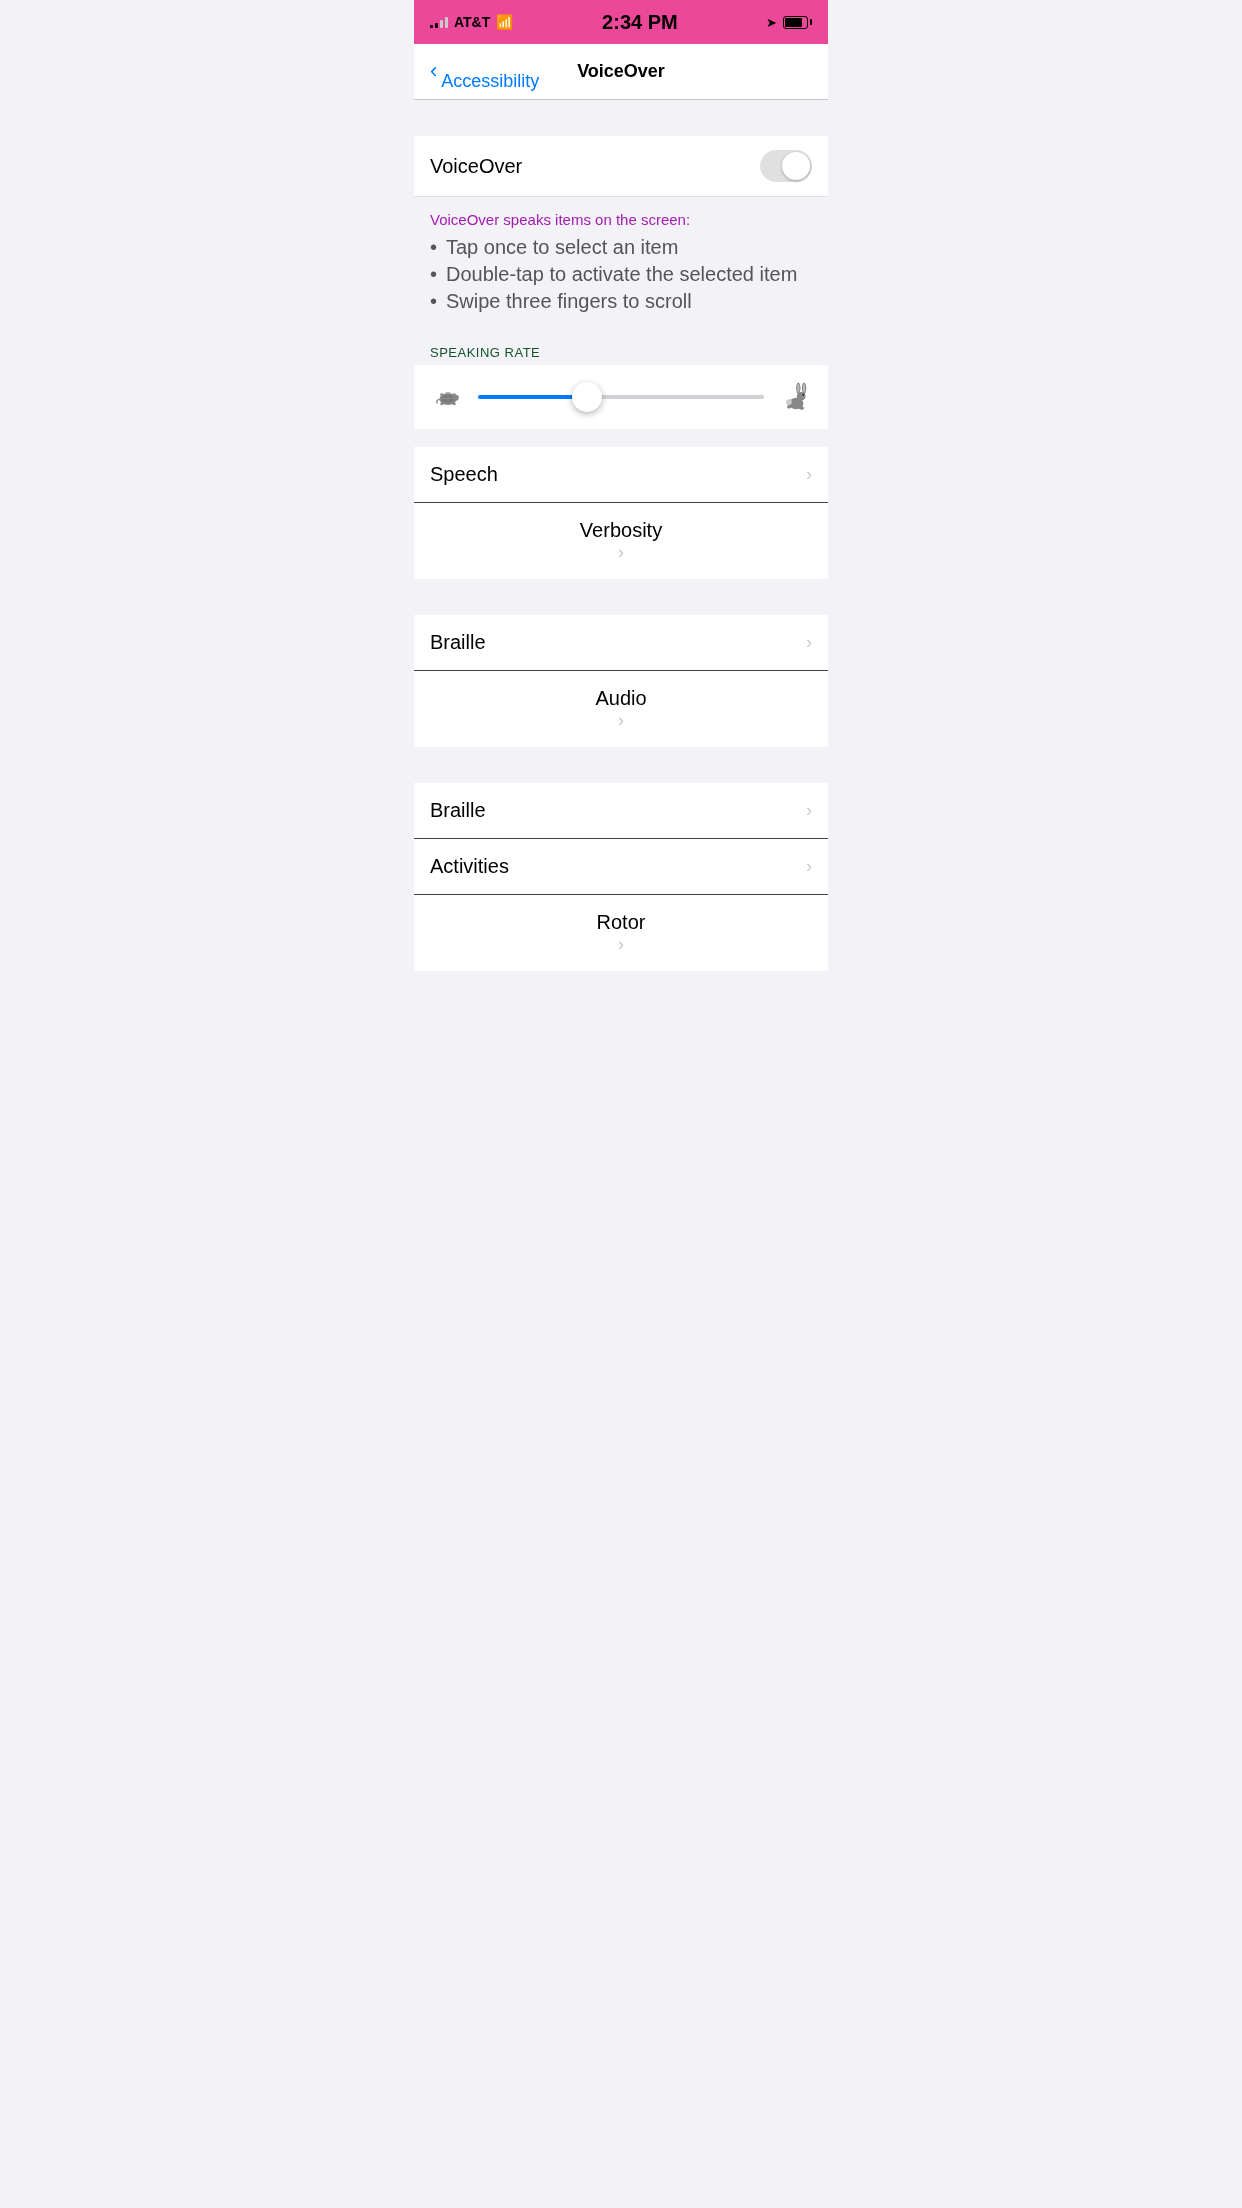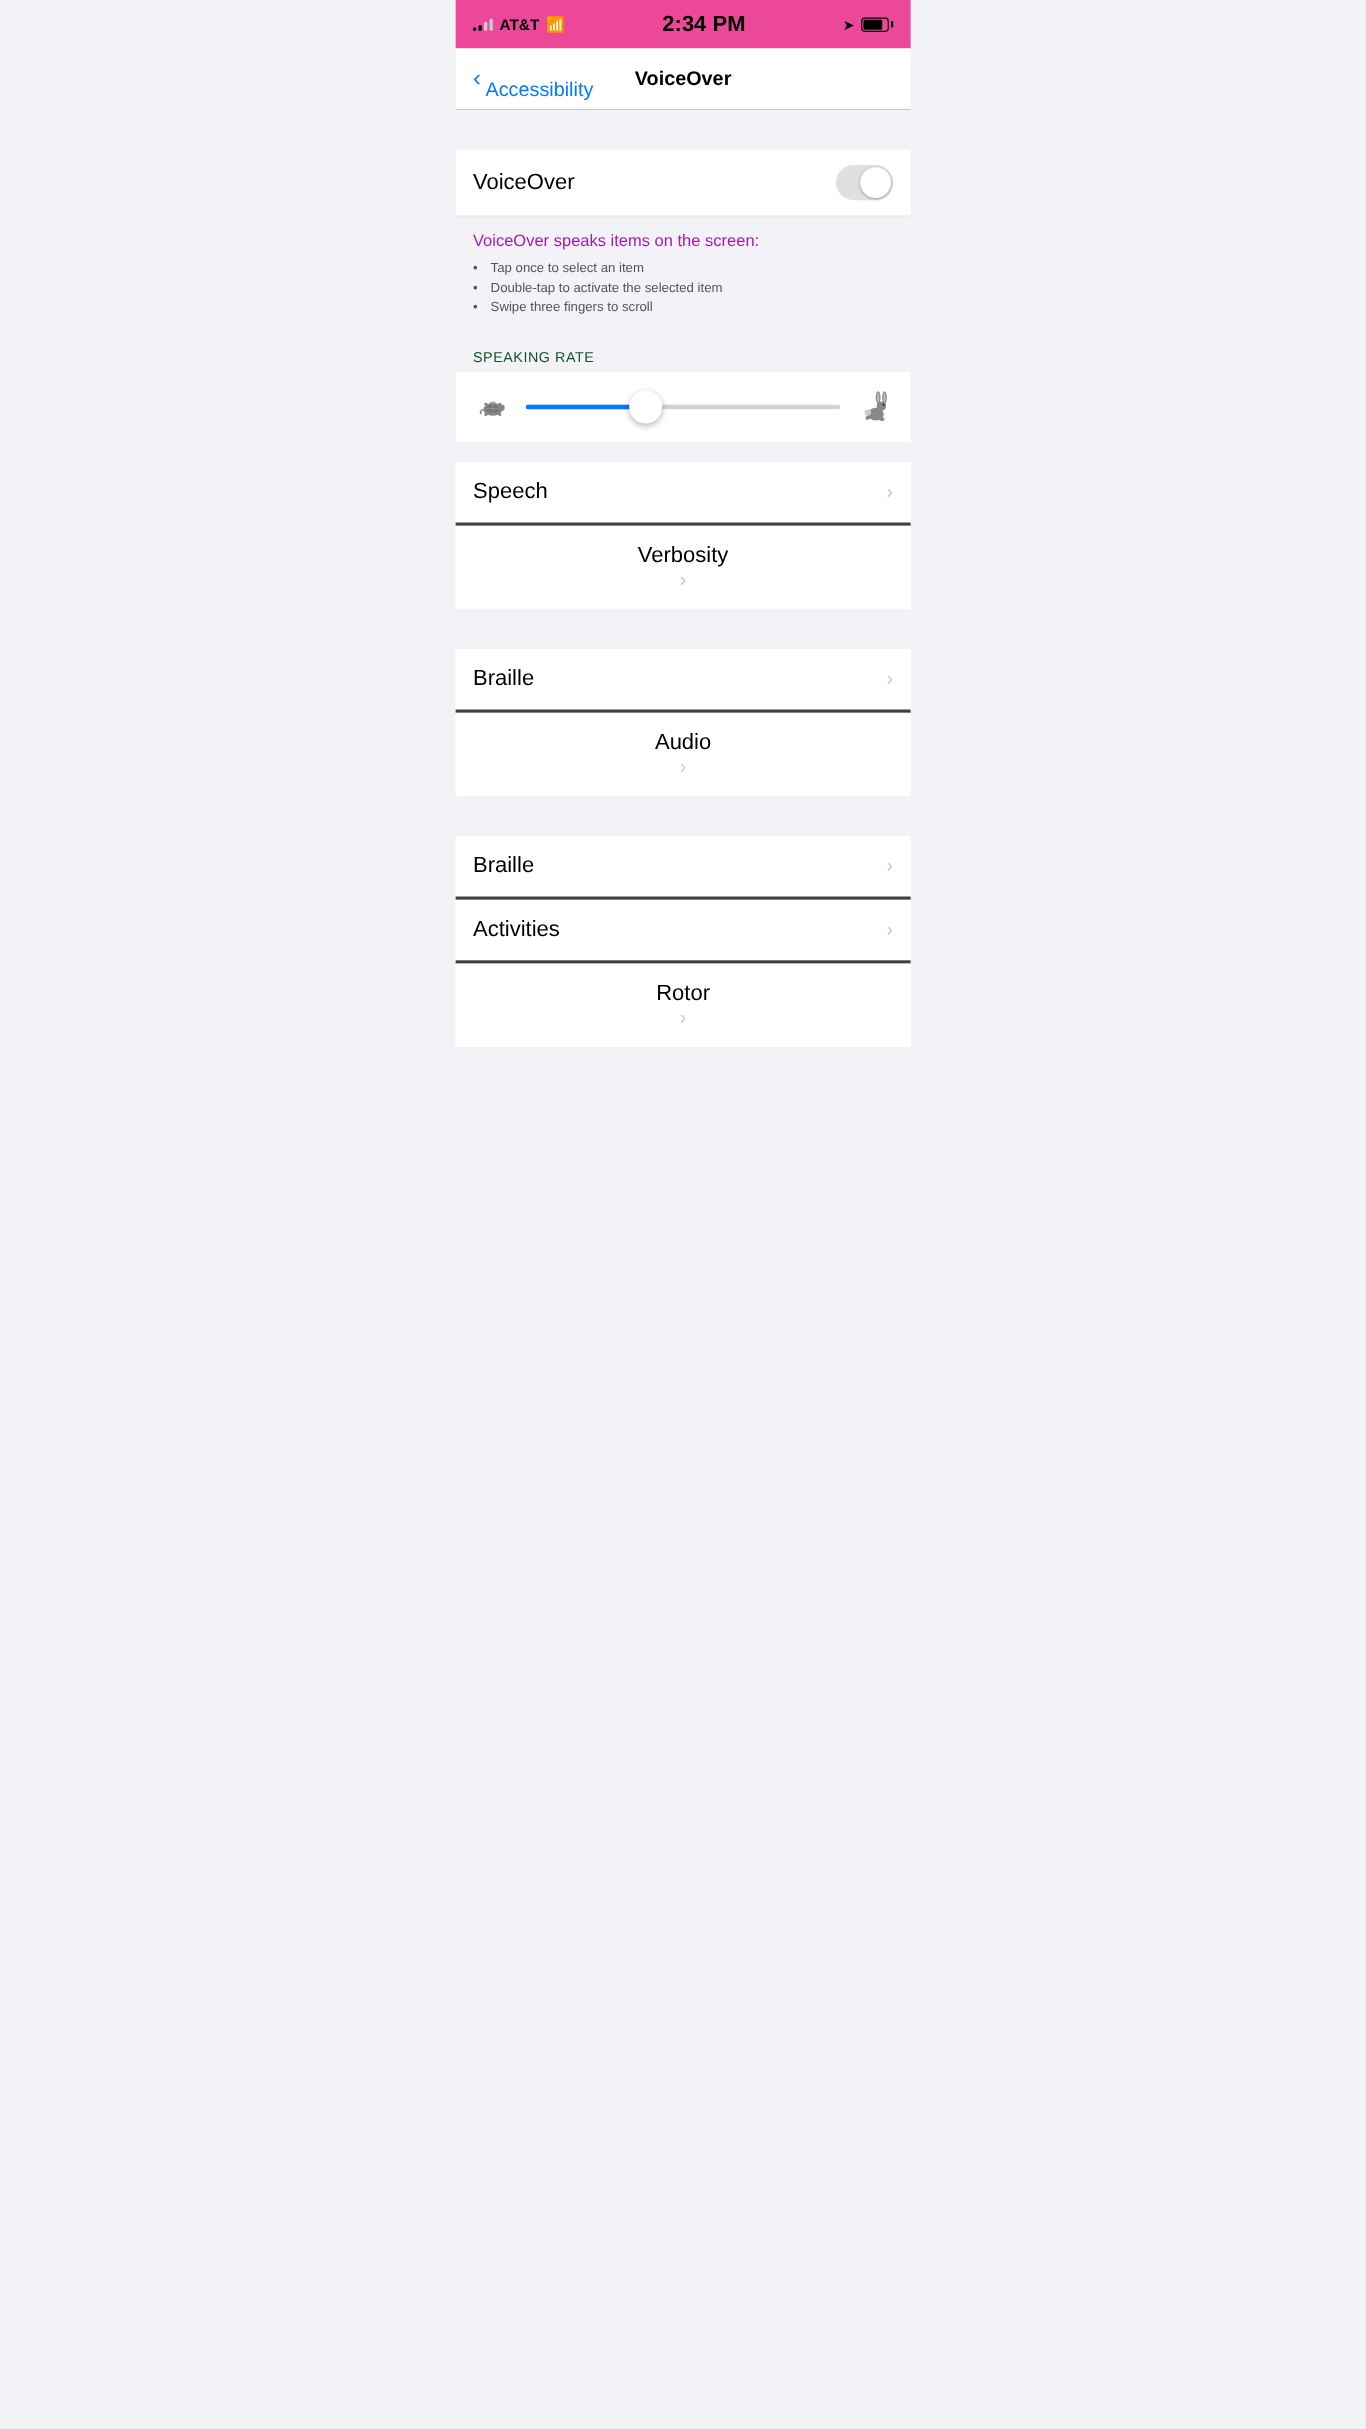--- a/index.html
+++ b/index.html
@@ -207,21 +207,21 @@
       font-weight: 400;
       margin-bottom: 6px;
     }
 
     .description-list {
       list-style: none;
       padding: 0;
     }
 
     .description-list li {
-      font-size: 12px;
+      font-size: 20px;
       color: #555;
       padding: 2px 0;
       padding-left: 16px;
       position: relative;
     }
 
     .description-list li::before {
       content: "•";
       position: absolute;
       left: 0;
@@ -295,21 +295,21 @@
       flex-shrink: 0;
     }
 
     
     .list-row {
       background: #fff;
       display: flex;
       align-items: center;
       justify-content: space-between;
       padding: 16px 16px;
-      border-bottom: 3px solid #404040;
+      border-bottom: 1px solid #404040;
       cursor: pointer;
     }
 
     .list-row:last-child {
       border-bottom: none;
       flex-direction: column;
     }
 
     .list-row-label {
       font-size: 20px;

